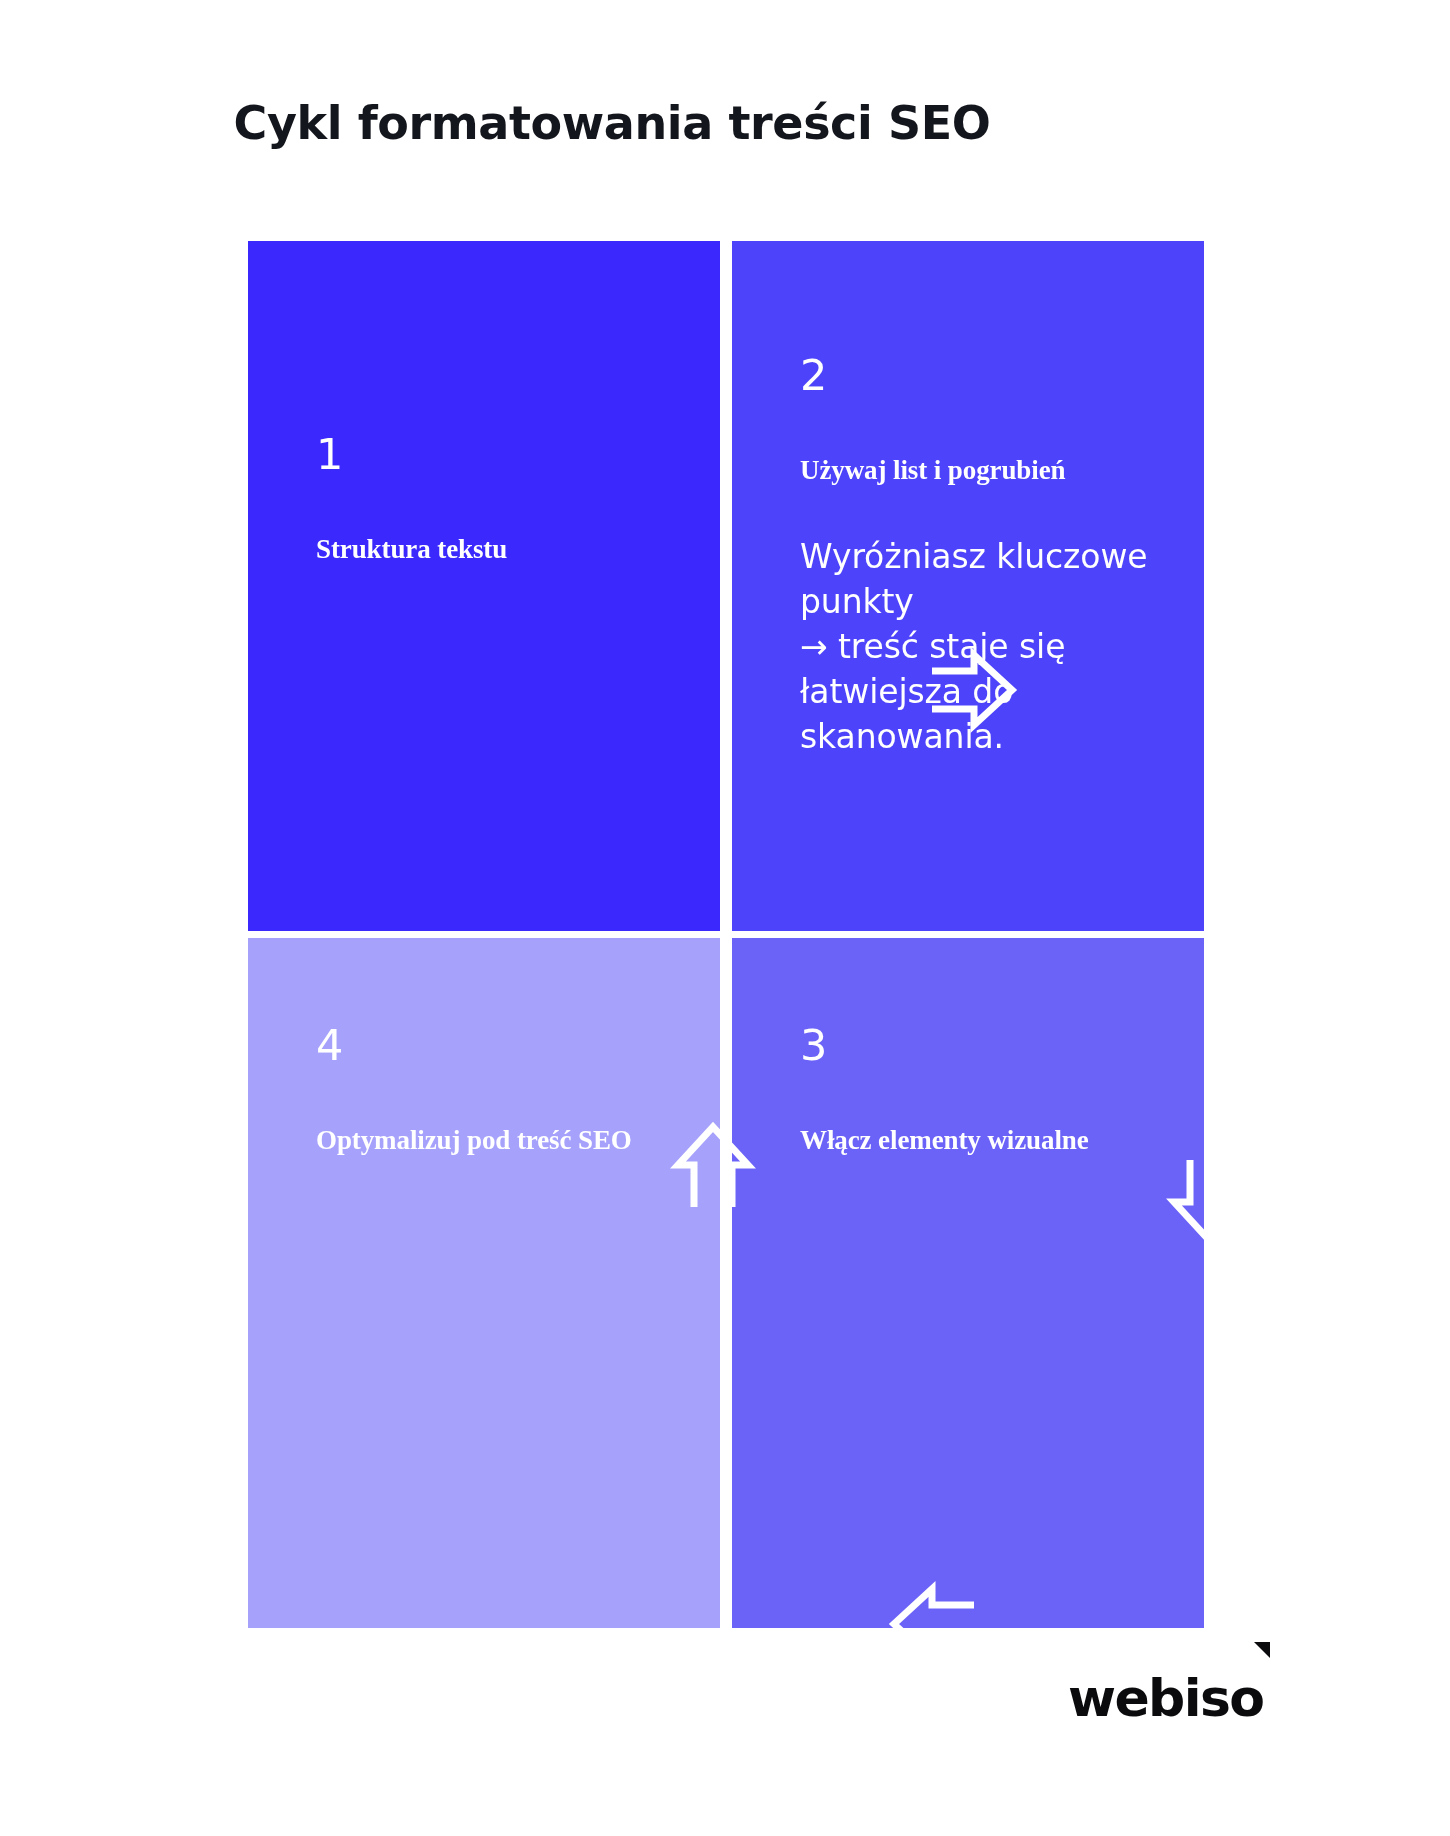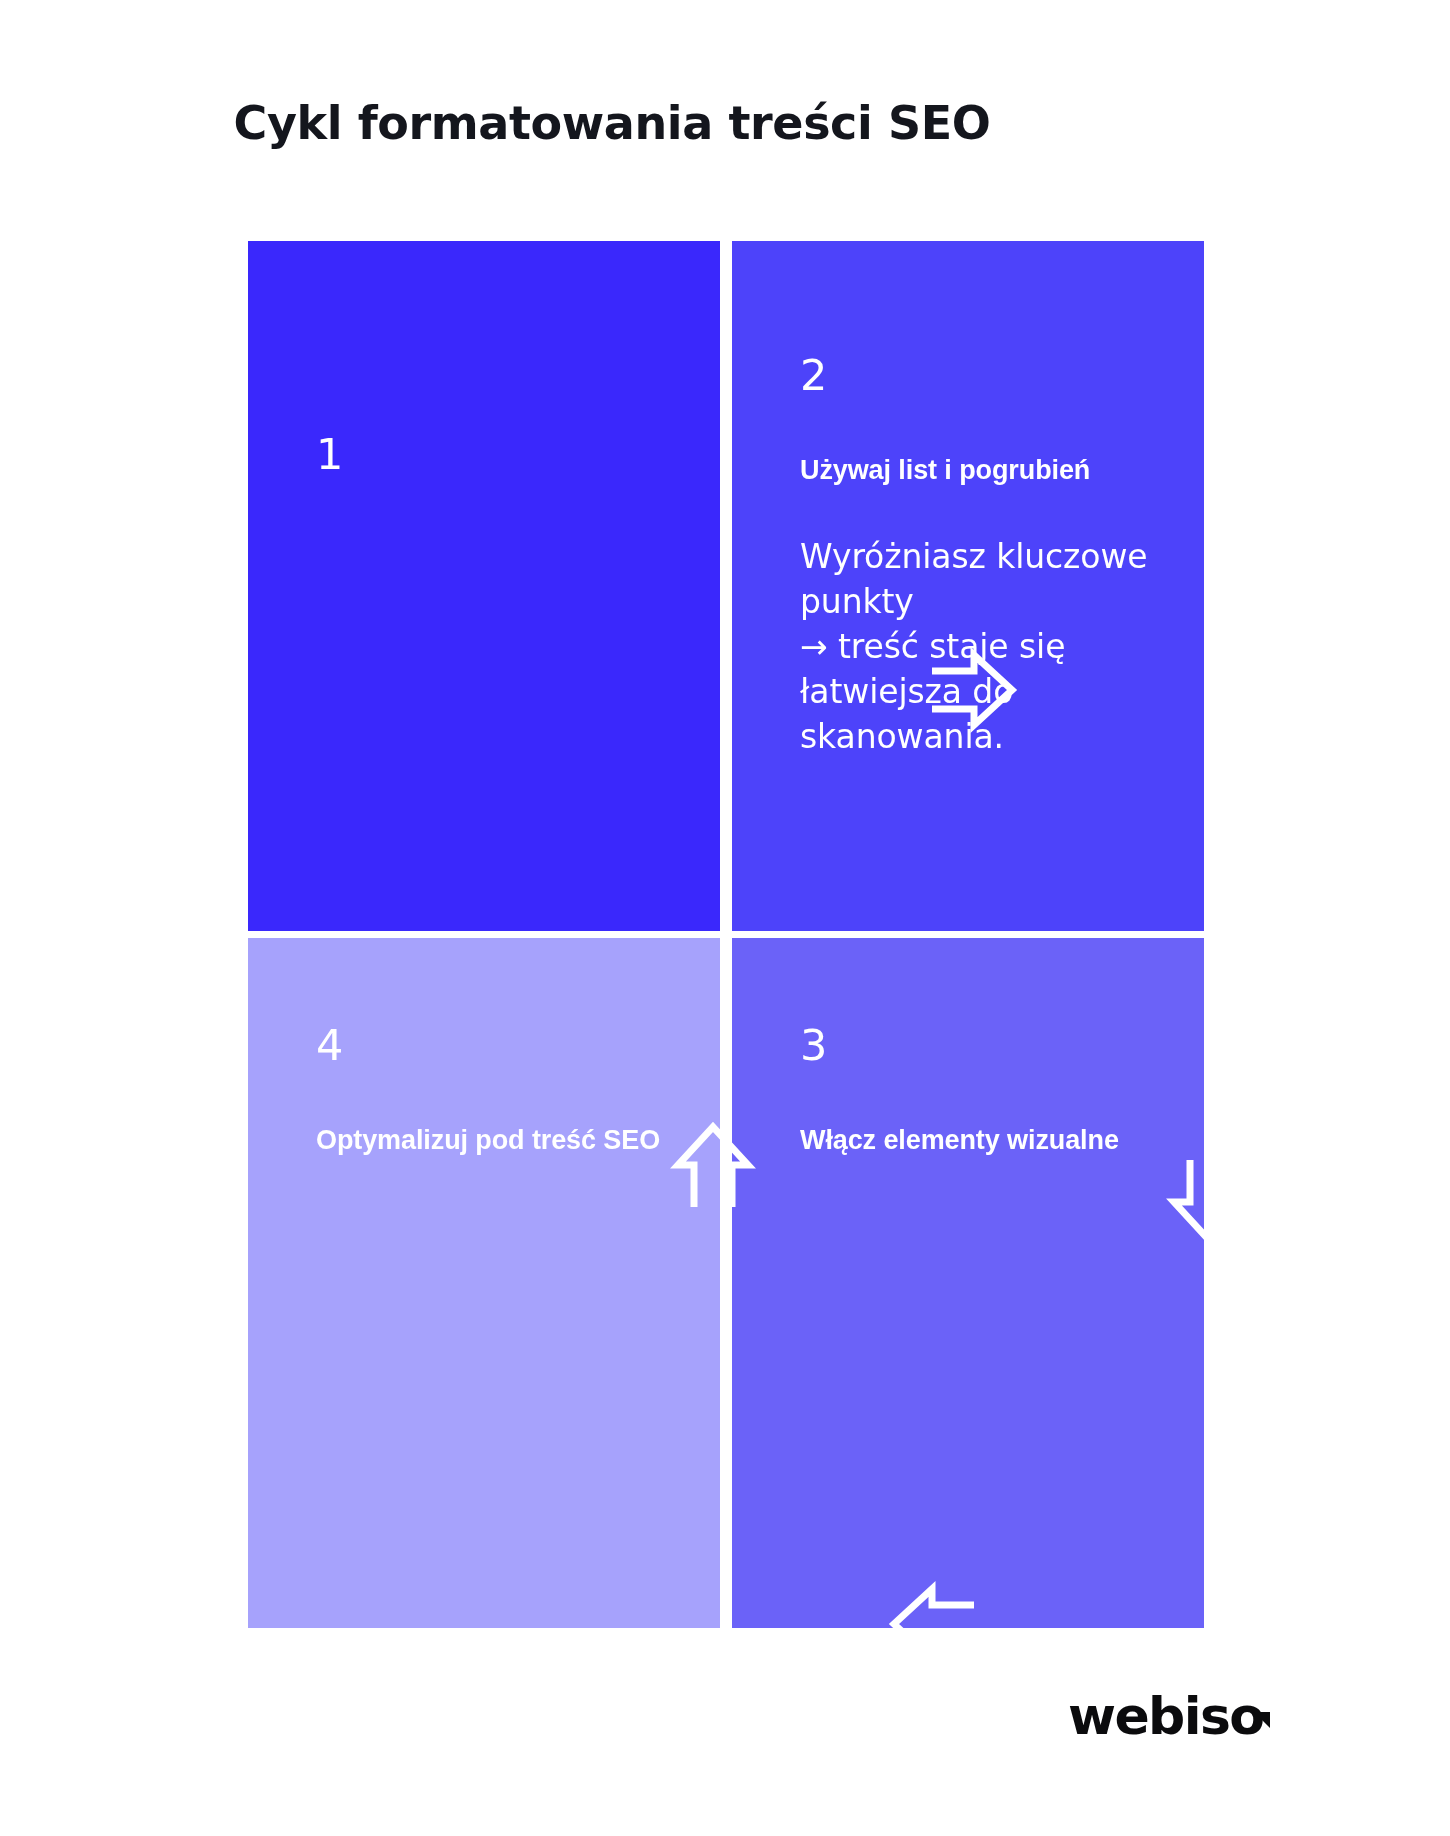--- a/index.html
+++ b/index.html
@@ -74,21 +74,21 @@
     margin-bottom: 56px;
     font-family: "DejaVu Sans", sans-serif;
   }
 
   .step-head {
     font-size: 27px;
     font-weight: 700;
     line-height: 1.28;
     margin-bottom: 42px;
     letter-spacing: -0.1px;
-    font-family: Liberation Sans, sans-serif;
+    font-family: Liberation Serif, serif;
   }
   .q2 .step-head,
   .q3 .step-head,
   .q4 .step-head { margin-bottom: 46px; }
 
   .step-body {
     font-size: 33px;
     font-weight: 400;
     line-height: 1.37;
     white-space: pre-line;
@@ -106,21 +106,21 @@
   .arrow-left   { left: 640px;  top: 1338px; width: 90px;  height: 90px; }
   .arrow-up     { left: 420px;  top: 880px;  width: 90px;  height: 90px; }
 
   
   .logo {
     position: absolute;
     left: 1068px;
     top: 1672px;
     height: 70px;
     display: flex;
-    align-items: flex-end;
+    align-items: flex-start;
   }
   .logo-text {
     font-size: 52px;
     font-weight: 700;
     letter-spacing: -1.6px;
     color: #0b0b0d;
     font-family: "DejaVu Sans", sans-serif;
     line-height: 1;
   }
   .logo-mark {
@@ -139,20 +139,21 @@
 
 <div class="page">
 
   <div class="title">Cykl formatowania treści SEO</div>
 
   <div class="grid">
 
     <div class="quad q1">
       <div class="q-inner">
         <div class="step-num">1</div>
+        <div class="step-head">Struktura tekstu</div>
       </div>
     </div>
 
     <div class="quad q2">
       <div class="q-inner">
         <div class="step-num">2</div>
         <div class="step-head">Używaj list i
 pogrubień</div>
         <div class="step-body">Wyróżniasz kluczowe
 punkty

